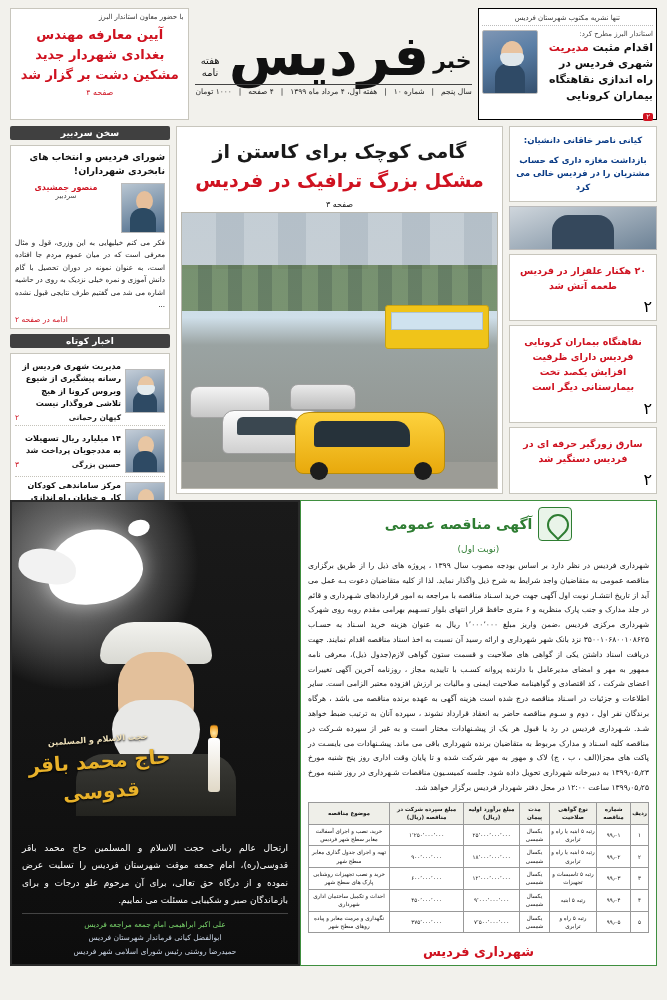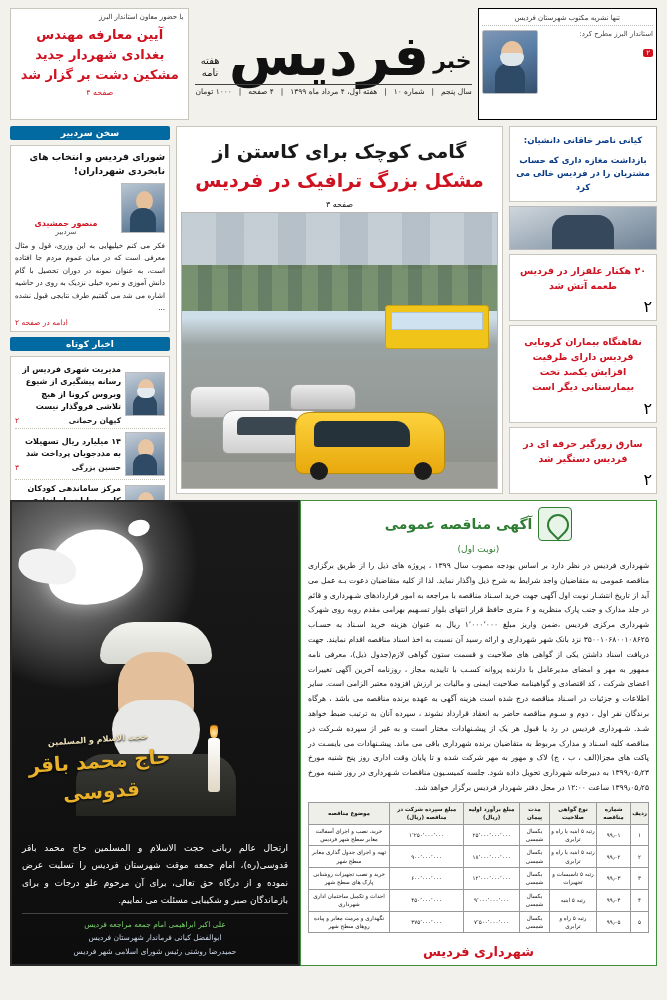--- a/index.html
+++ b/index.html
@@ -106,34 +106,34 @@
 
   
   .body-grid {
     display: flex; gap: 6px; margin-top: 6px; height: 368px;
   }
   .col-right { width: 160px; display: flex; flex-direction: column; gap: 5px; }
   .col-mid { flex: 1; display: flex; flex-direction: column; gap: 5px; }
   .col-left { width: 148px; display: flex; flex-direction: column; gap: 4px; }
 
   .section-tab {
-    background: #0369a1; color: #fff; font-size: 9px; font-weight: bold;
+    background: #404040; color: #fff; font-size: 9px; font-weight: bold;
     text-align: center; padding: 2px 0; border-radius: 2px;
   }
   .panel { border: 1px solid #c8c6bd; background: #fff; padding: 4px; }
 
   .editorial-title { font-size: 9.5px; color: #111; line-height: 1.5; font-weight: bold; }
   .ed-row { display: flex; gap: 4px; margin-top: 4px; align-items: flex-start; }
   .ed-photo {
     width: 44px; height: 50px; flex: none; border: 1px solid #bbb;
     background: linear-gradient(160deg,#b9c6d2,#4c6b8a); position: relative; overflow: hidden;
   }
   .ed-photo::after { content:""; position:absolute; left:8px; right:8px; bottom:0; height:24px; background:#2c4a63; border-radius:12px 12px 0 0;}
   .ed-photo .face { position:absolute; left:14px; top:7px; width:17px; height:20px; background:#e6bf9b; border-radius:50%; }
-  .ed-name { font-size: 8px; color: #cf1220; text-align: center; font-weight: bold; margin-top: 36px; }
+  .ed-name { font-size: 8px; color: #cf1220; text-align: center; font-weight: bold; }
   .ed-role { font-size: 7px; color: #444; text-align: center; }
   .ed-body { font-size: 7.2px; line-height: 1.75; color: #222; text-align: justify; margin-top: 4px; }
   .ed-more { font-size: 7.5px; color: #cf1220; text-align: left; margin-top: 3px; }
 
   .news-item { display: flex; gap: 4px; align-items: center; border-bottom: 1px dotted #c4c2b9; padding: 3px 0; }
   .ni-photo {
     width: 40px; height: 44px; flex: none; border: 1px solid #bbb; overflow: hidden; position: relative;
     background: linear-gradient(160deg,#c3cdd8,#5a7590);
   }
   .ni-photo::after { content:""; position:absolute; left:7px; right:7px; bottom:0; height:21px; background:#2e4a64; border-radius:11px 11px 0 0;}
@@ -319,20 +319,27 @@
 
 <div class="page">
 
   <div class="masthead">
 
     <div class="mh-left">
       <div class="mh-left-top">تنها نشریه مکتوب شهرستان فردیس</div>
       <div class="mh-left-body">
         <div class="mh-left-text">
           <div class="mh-kicker">استاندار البرز مطرح کرد:</div>
+          <div class="mh-head">
+            <span>اقدام مثبت</span>
+            <span class="red">مدیریت</span>
+            <div>شهری فردیس در</div>
+            <div>راه اندازی نقاهتگاه</div>
+            <div>بیماران کرونایی</div>
+          </div>
           <span class="mh-page-badge">۲</span>
         </div>
         <div class="mh-photo">
           <div class="face"></div>
             <div class="mask"></div>
         </div>
       </div>
     </div>
 
     <div class="mh-center">

